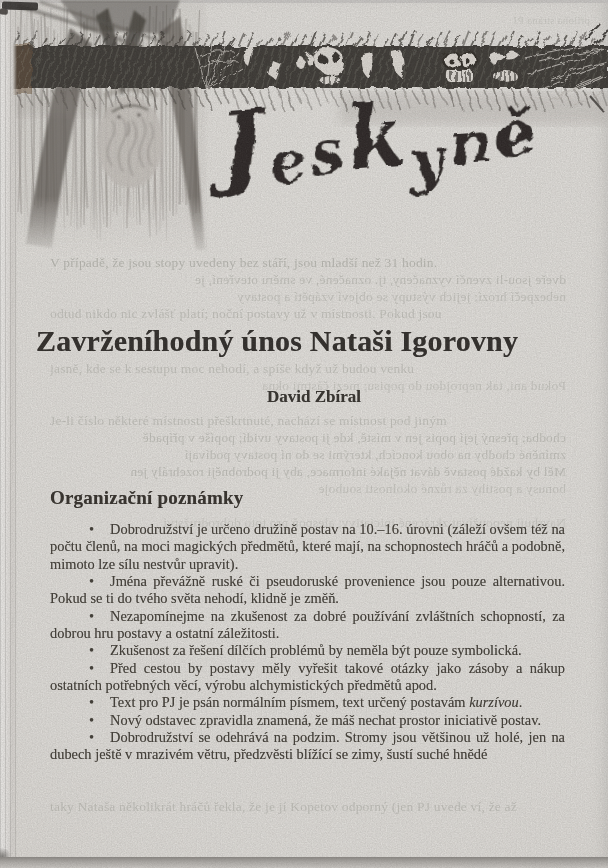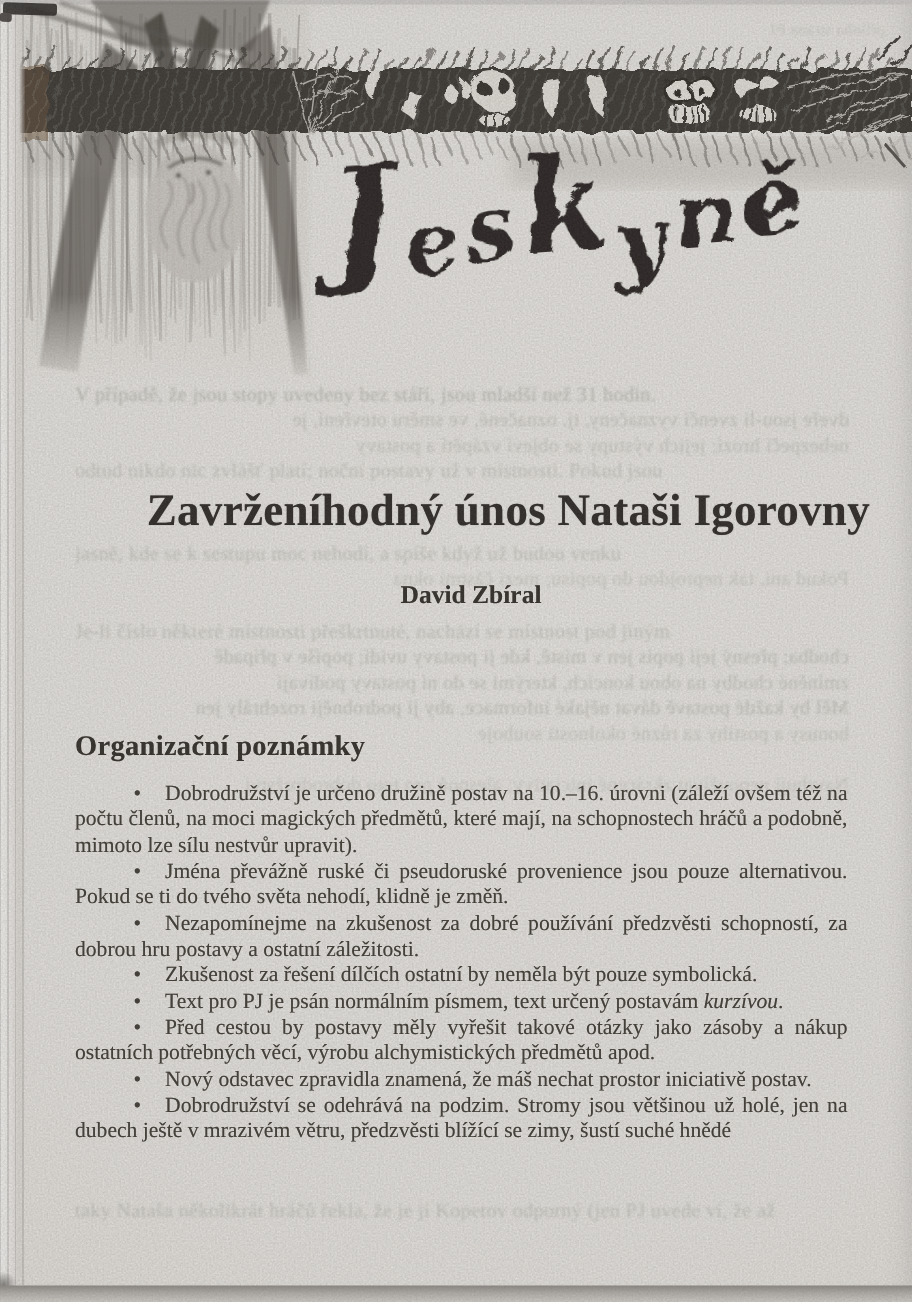--- a/index.html
+++ b/index.html
@@ -19,21 +19,21 @@
   .scan-mark-topleft::after{content:"";position:absolute;left:-2px;top:7px;width:8px;height:6px;
     background:#35322f;border-radius:2px;}
   .scan-smudge-bottomleft{position:absolute;left:0;bottom:6px;width:12px;height:14px;
     background:radial-gradient(circle at 20% 60%, rgba(40,38,35,.55), rgba(40,38,35,0) 70%);}
   .header-art{position:absolute;left:0;top:0;}
   .ghost-layer{position:absolute;inset:0;pointer-events:none;}
   .ghost-line{position:absolute;left:50px;width:516px;font-size:13.5px;line-height:14px;
     color:#7d8076;white-space:nowrap;overflow:hidden;filter:blur(.55px);
     text-align:justify;letter-spacing:.2px;}
   .ghost-line.mirror{transform:scaleX(-1);}
-  .title{position:absolute;left:36px;right:28px;top:324px;margin:0;text-align:right;
+  .title{position:absolute;left:36px;right:28px;top:324px;margin:0;text-align:left;
     font-size:30px;font-weight:bold;color:#262320;letter-spacing:.2px;
     text-shadow:0 0 .6px rgba(38,35,32,.55);}
   .author{position:absolute;left:48px;right:28px;top:387px;text-align:center;
     font-size:17px;font-weight:bold;color:#2b2824;text-shadow:0 0 .4px rgba(43,40,36,.5);}
   .section-heading{position:absolute;left:50px;top:487px;margin:0;font-size:19px;
     font-weight:bold;color:#2b2722;letter-spacing:.2px;text-shadow:0 0 .4px rgba(43,39,34,.5);}
   .bullets{position:absolute;left:50px;right:43px;top:521px;font-size:14.4px;
     line-height:17.35px;color:#3a362f;text-align:justify;hyphens:auto;
     text-shadow:0 0 .3px rgba(58,54,47,.5);}
   .bullets p{margin:0;text-indent:39px;}
@@ -460,24 +460,24 @@
       <div class="ghost-line mirror" style="top: 516px; opacity: 0.2;">Navrhuji nepoužívat zkrácené iniciativy; alespoň pro toto dobrodružství</div>
       <div class="ghost-line" style="top: 800px; opacity: 0.3;">taky Nataša několikrát hráčů řekla, že je jí Kopetov odporný (jen PJ uvede ví, že až</div>
     </div>
 
   <h1 class="title">Zavrženíhodný únos Nataši Igorovny</h1>
   <div class="author">David Zbíral</div>
   <h2 class="section-heading">Organizační poznámky</h2>
   <div class="bullets" id="bullets">
       <p><span>Dobrodružství je určeno družině postav na 10.–16. úrovni (záleží ovšem též na počtu členů, na moci magických předmětů, které mají, na schopnostech hráčů a podobně, mimoto lze sílu nestvůr upravit).</span></p>
       <p><span>Jména převážně ruské či pseudoruské provenience jsou pouze alternativou. Pokud se ti do tvého světa nehodí, klidně je změň.</span></p>
-      <p><span>Nezapomínejme na zkušenost za dobré používání předzvěsti schopností, za dobrou hru postavy a ostatní záležitosti.</span></p>
-      <p><span>Zkušenost za řešení dílčích ostatní by neměla být pouze symbolická.</span></p>
+      <p><span>Nezapomínejme na zkušenost za dobré používání zvláštních schopností, za dobrou hru postavy a ostatní záležitosti.</span></p>
+      <p><span>Zkušenost za řešení dílčích problémů by neměla být pouze symbolická.</span></p>
+      <p><span>Před cestou by postavy měly vyřešit takové otázky jako zásoby a nákup ostatních potřebných věcí, výrobu alchymistických předmětů apod.</span></p>
       <p><span>Text pro PJ je psán normálním písmem, text určený postavám </span><span class="it">kurzívou</span><span>.</span></p>
-      <p><span>Před cestou by postavy měly vyřešit takové otázky jako zásoby a nákup ostatních potřebných věcí, výrobu alchymistických předmětů apod.</span></p>
       <p><span>Nový odstavec zpravidla znamená, že máš nechat prostor iniciativě postav.</span></p>
       <p><span>Dobrodružství se odehrává na podzim. Stromy jsou většinou už holé, jen na dubech ještě v mrazivém větru, předzvěsti blížící se zimy, šustí suché hnědé</span></p>
     </div>
 
   <div class="binding"></div>
   <div class="scan-mark-topleft"></div>
   <div class="scan-smudge-bottomleft"></div>
   <div class="bottom-edge"></div>
 
   <svg class="grain" width="608" height="868">

